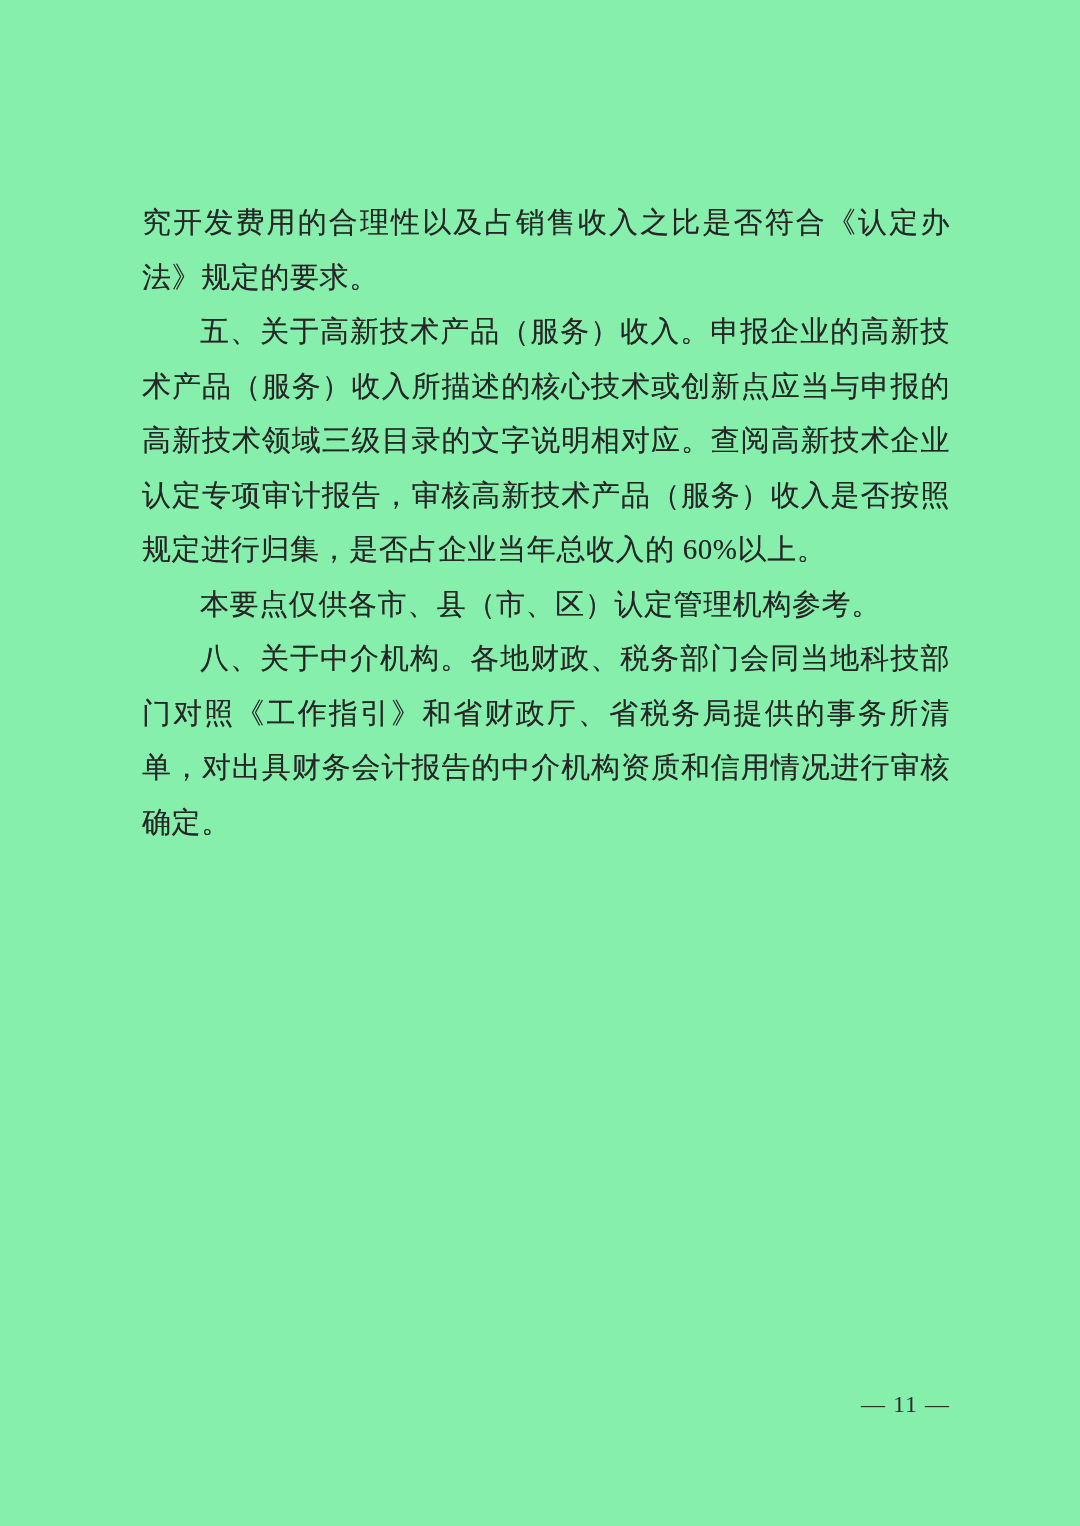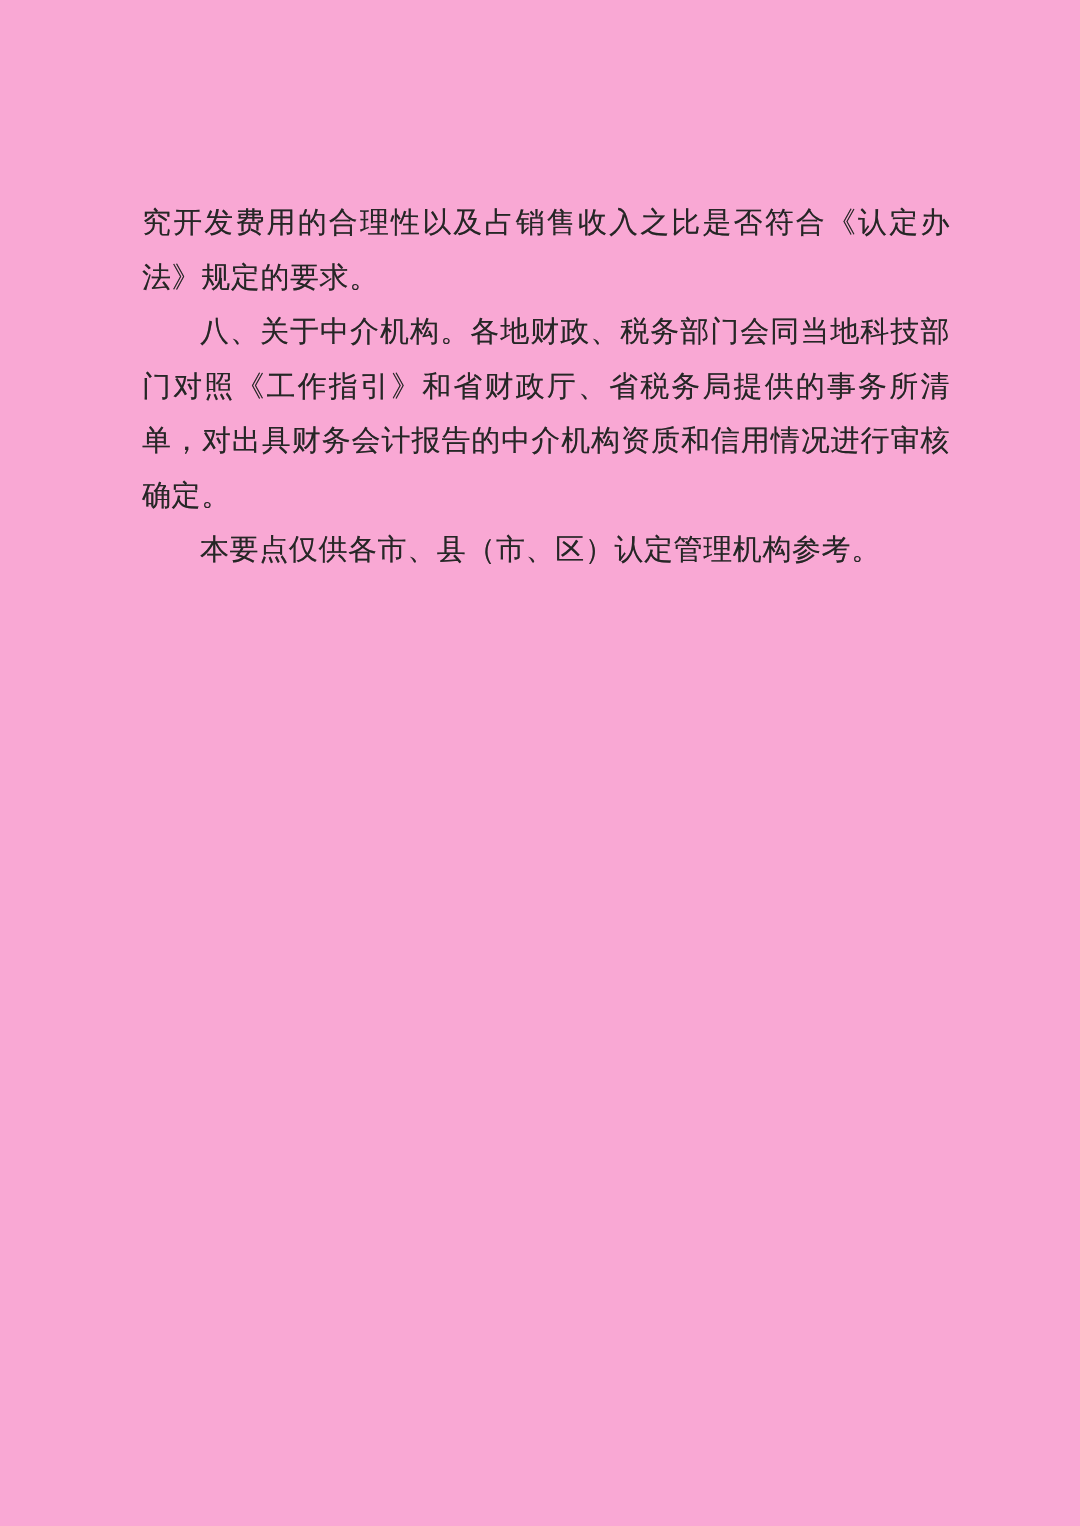--- a/index.html
+++ b/index.html
@@ -42,22 +42,24 @@
     text-align: right;
     font-size: 24px;
     line-height: 32px;
     color: #2e2e2e;
     letter-spacing: 1px;
   }
 </style>
 </head>
 <body>
 
-<div class="page" style="background: #f9a8d4;">
+<div class="page" style="background: #86efac;">
 
   <div class="doc-body" style="color: rgb(38, 38, 38);">
     <p>究开发费用的合理性以及占销售收入之比是否符合《认定办法》规定的要求。</p>
+    <p class="indent">五、关于高新技术产品（服务）收入。申报企业的高新技术产品（服务）收入所描述的核心技术或创新点应当与申报的高新技术领域三级目录的文字说明相对应。查阅高新技术企业认定专项审计报告，审核高新技术产品（服务）收入是否按照规定进行归集，是否占企业当年总收入的 60%以上。</p>
+    <p class="indent">本要点仅供各市、县（市、区）认定管理机构参考。</p>
     <p class="indent">八、关于中介机构。各地财政、税务部门会同当地科技部门对照《工作指引》和省财政厅、省税务局提供的事务所清单，对出具财务会计报告的中介机构资质和信用情况进行审核确定。</p>
-    <p class="indent">本要点仅供各市、县（市、区）认定管理机构参考。</p>
   </div>
 
+  <div class="page-footer">— 11 —</div>
 
 </div>
 
 </body></html>

